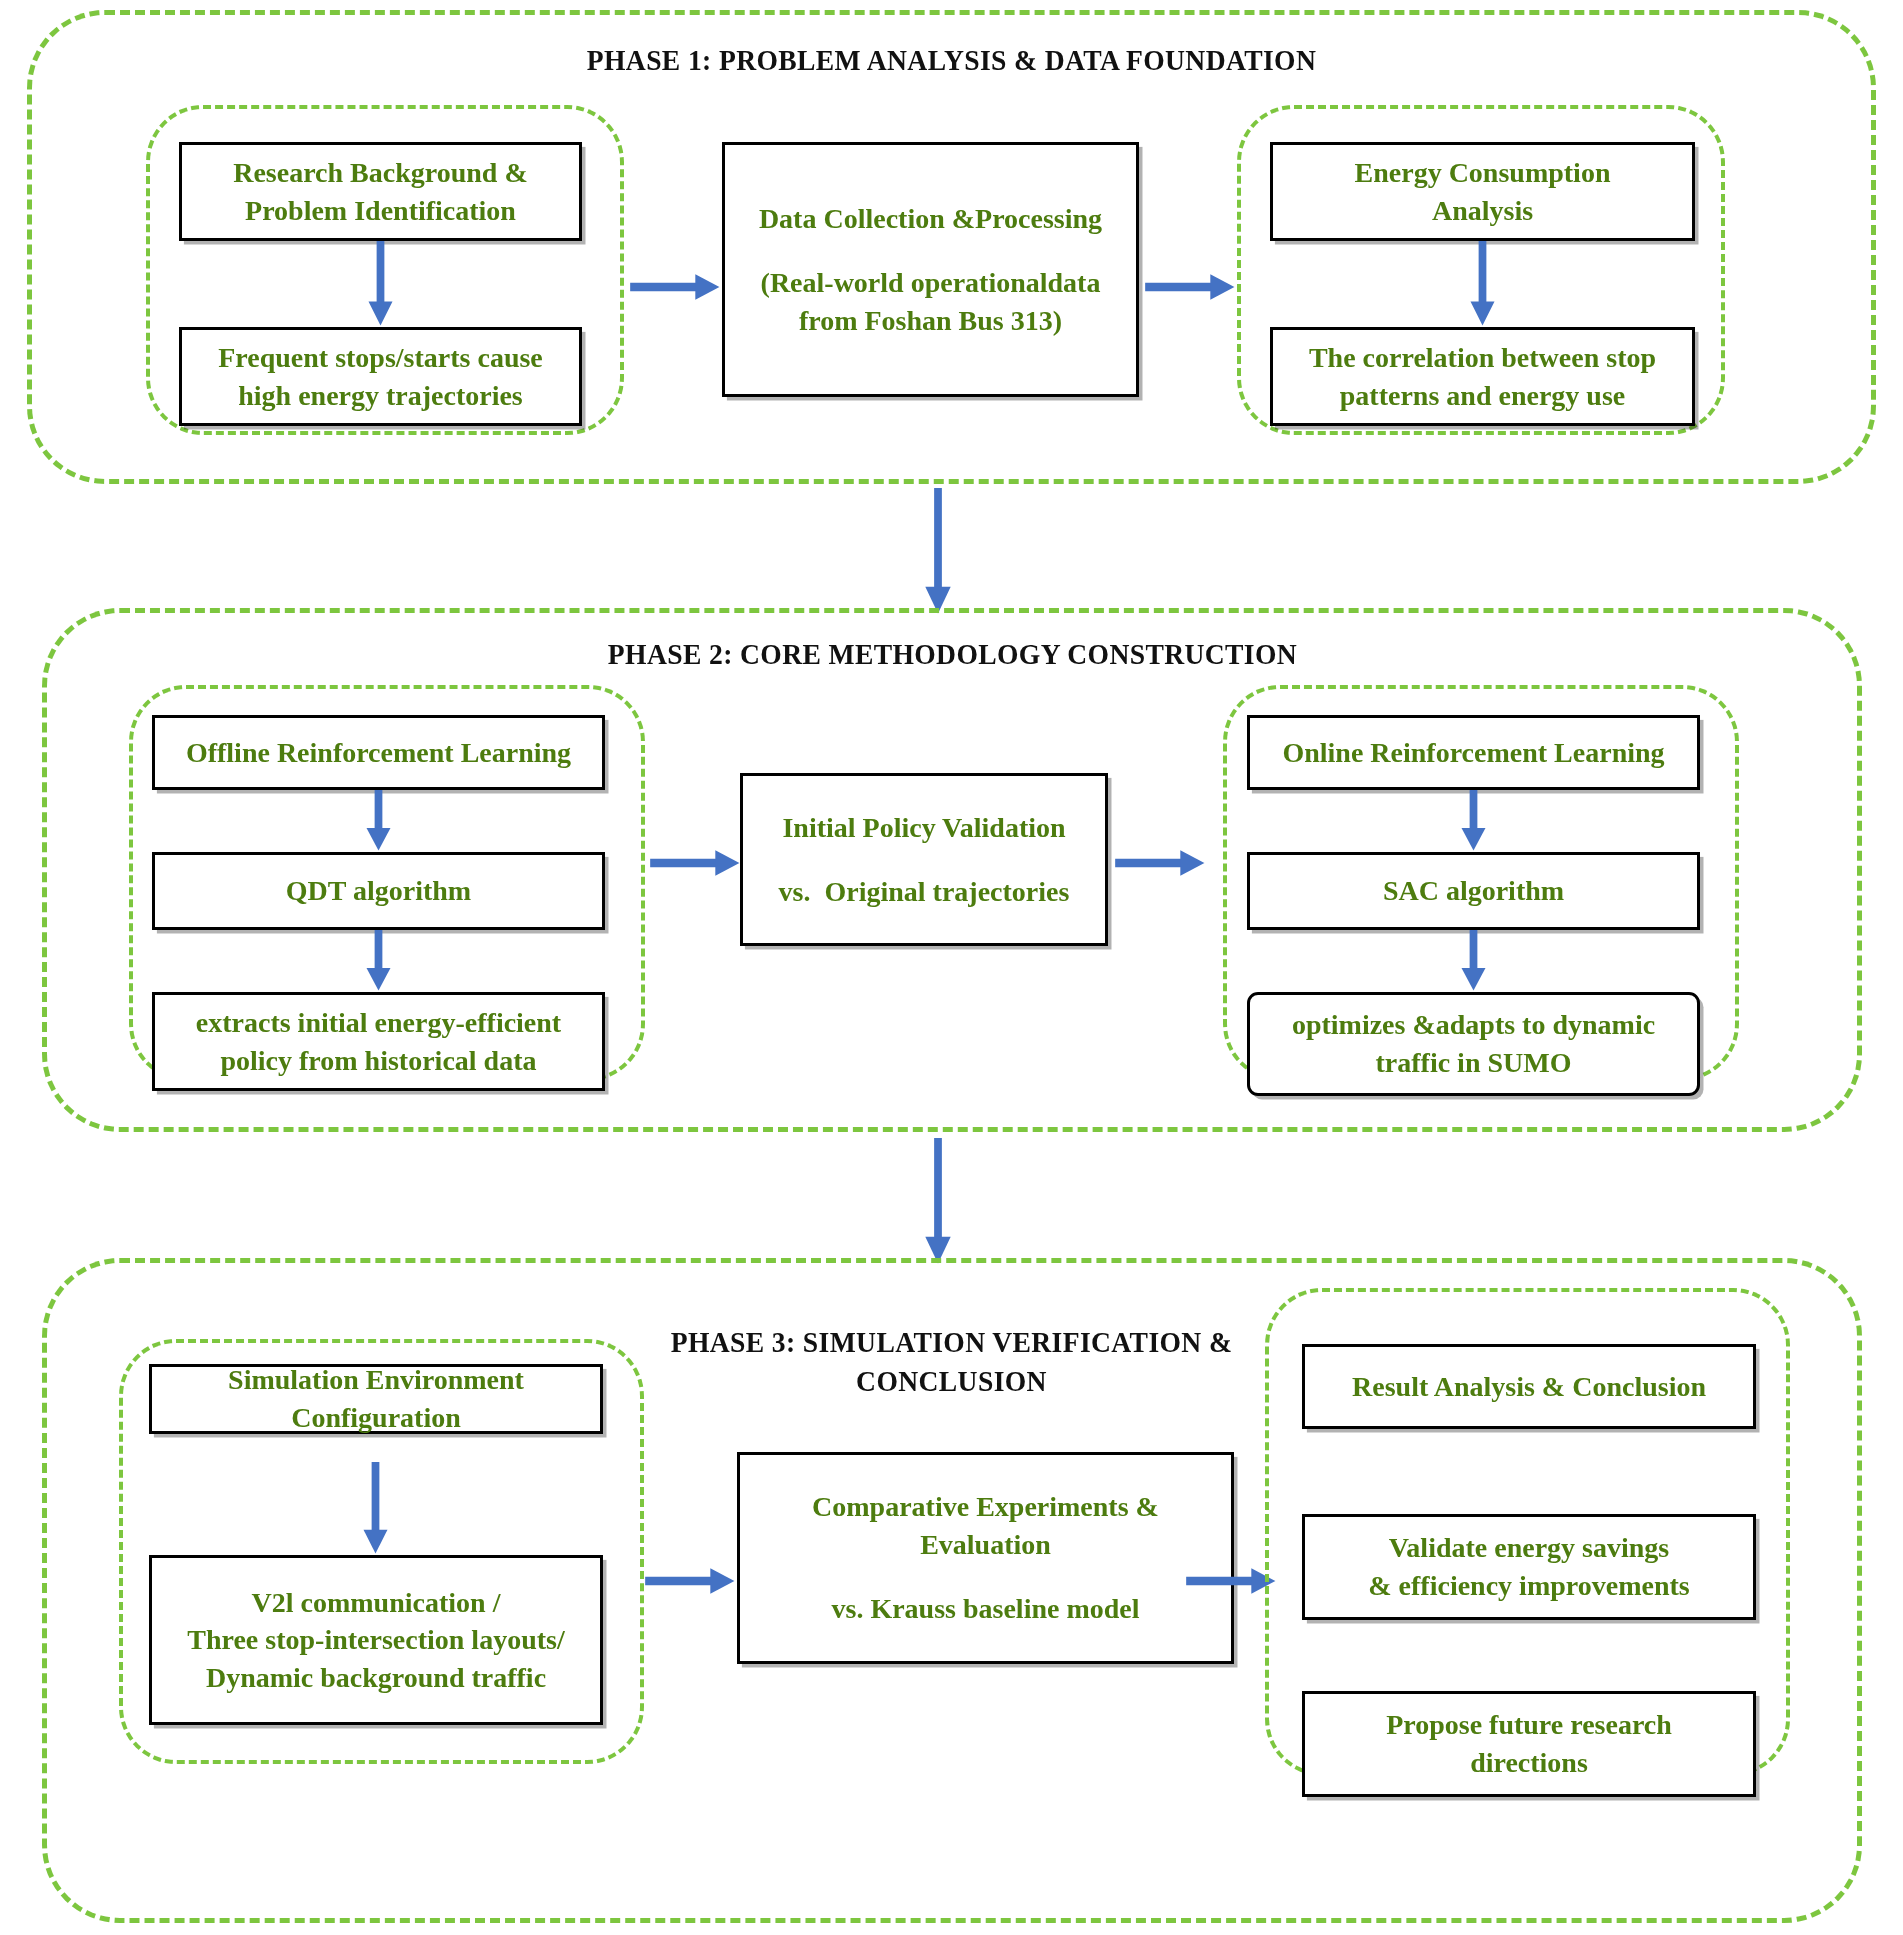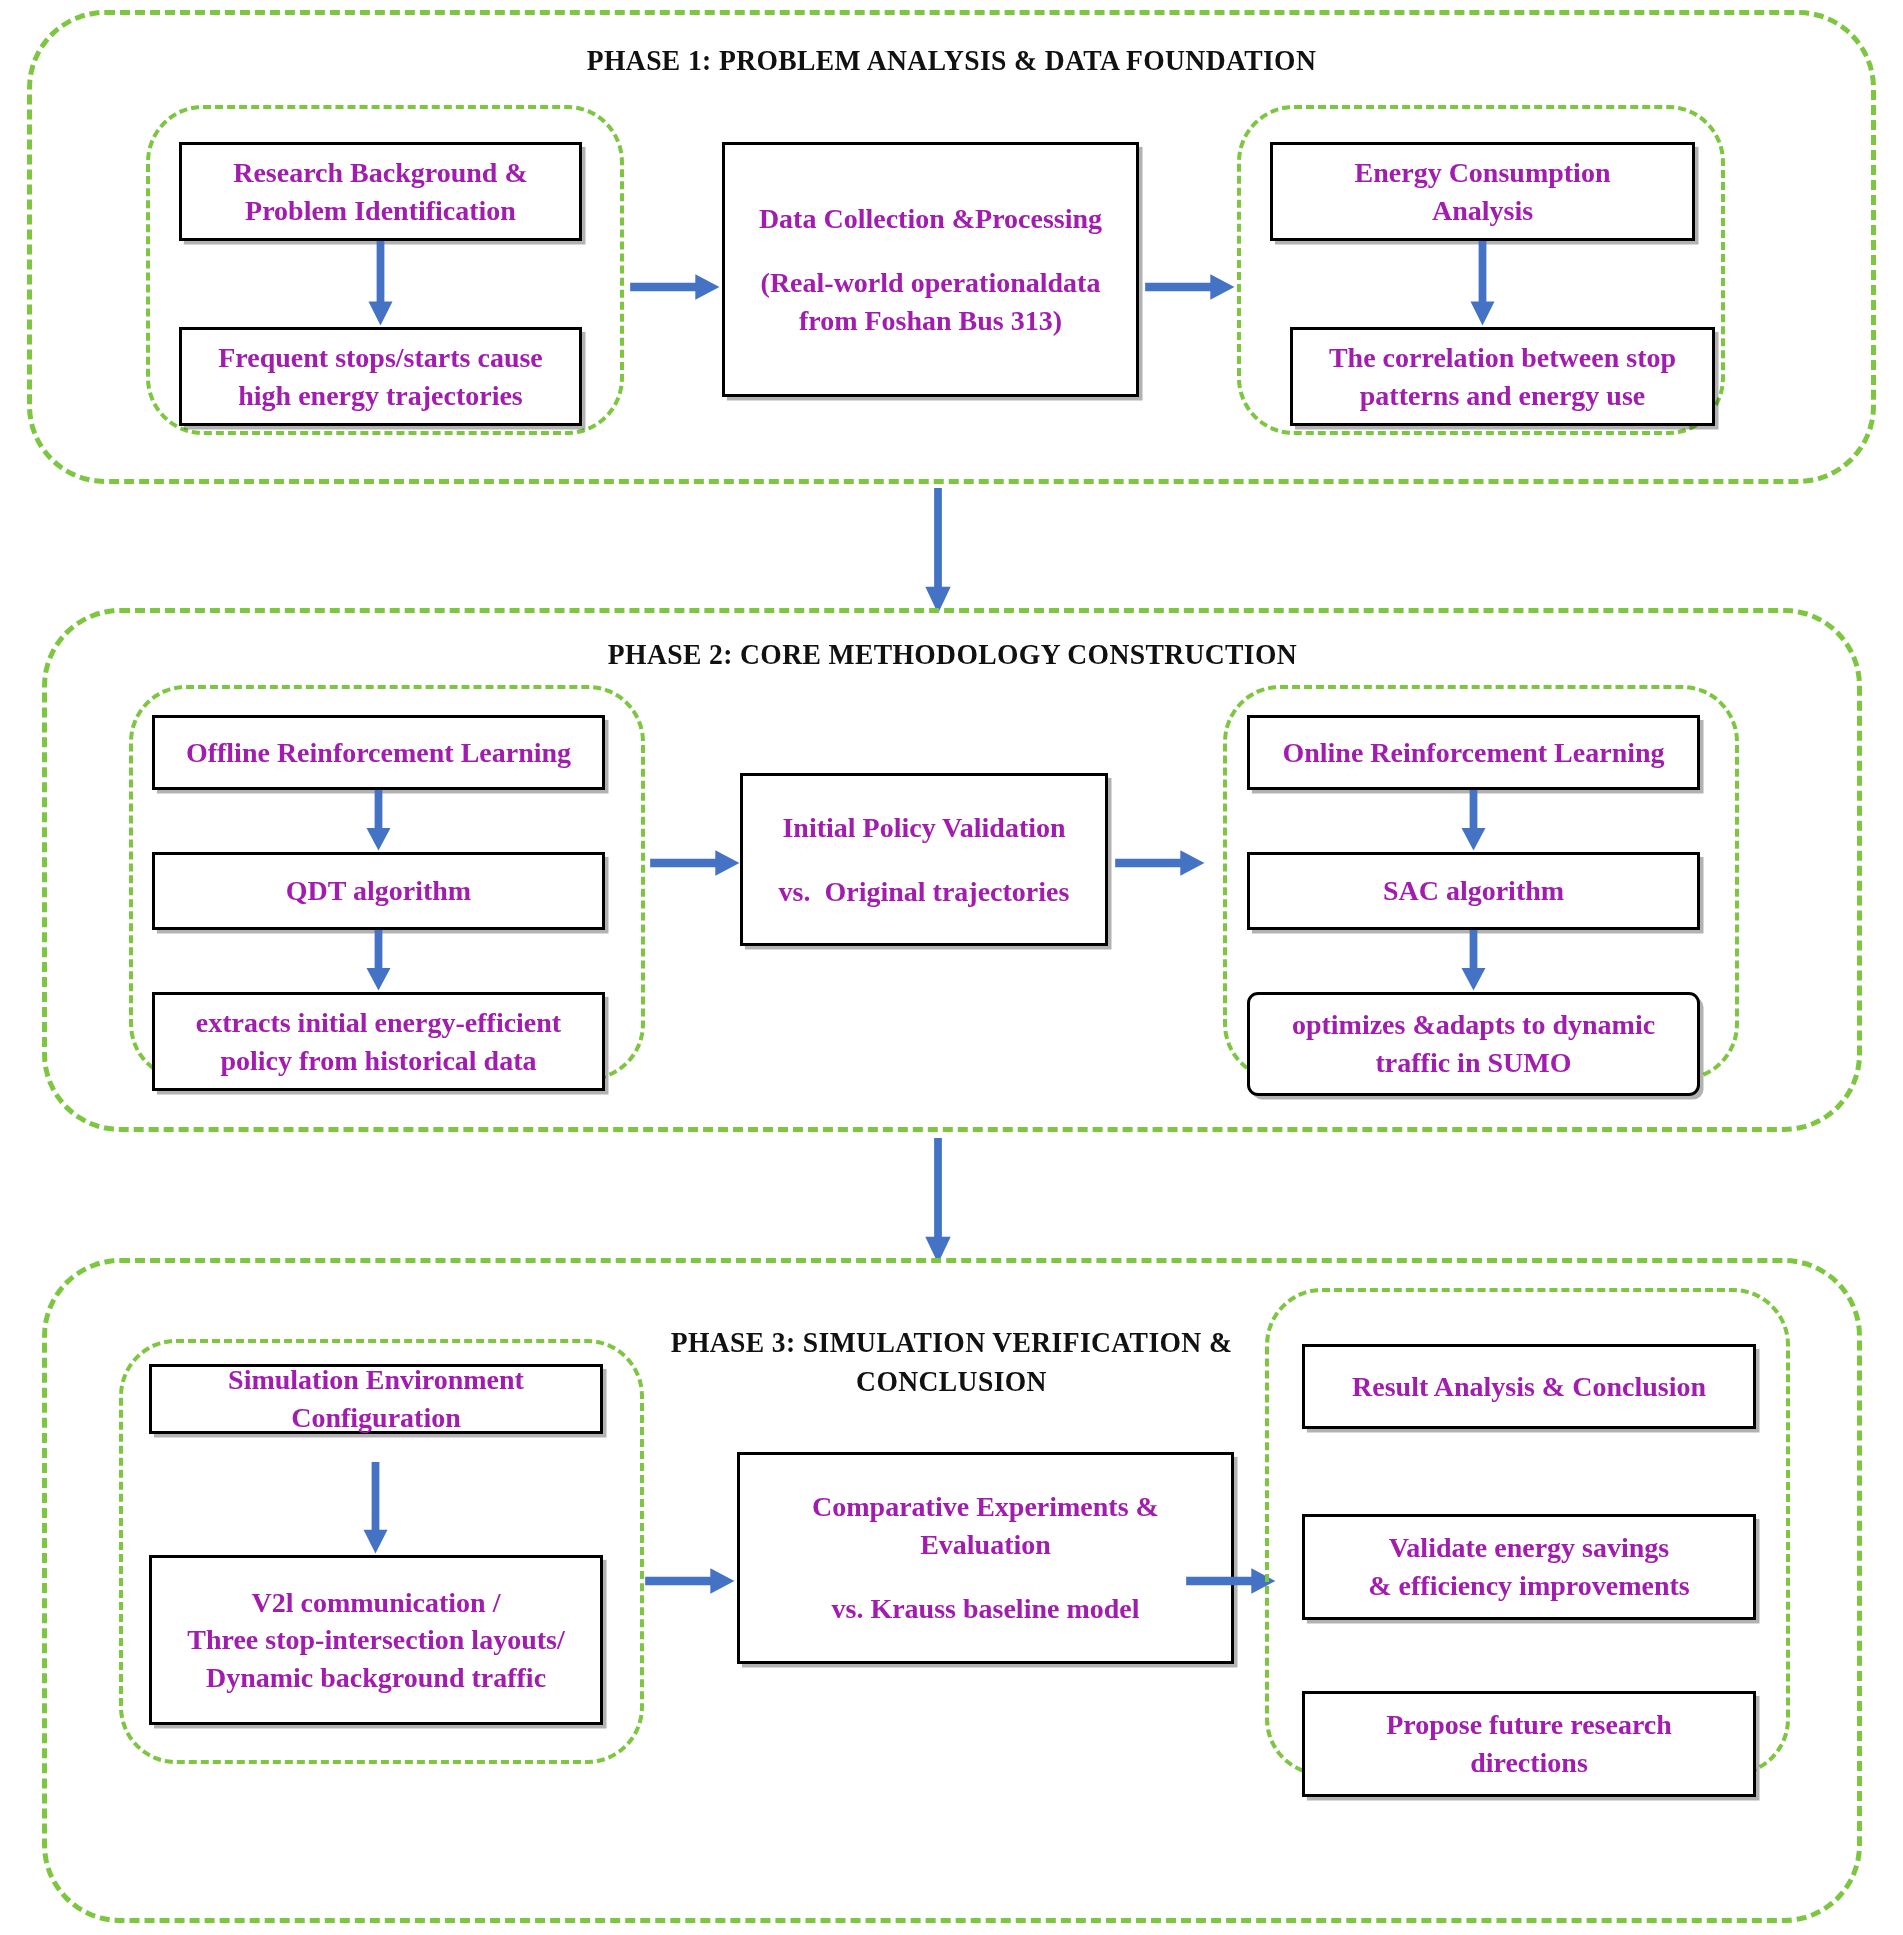--- a/index.html
+++ b/index.html
@@ -51,21 +51,21 @@
   .node {
     position: absolute;
     box-sizing: border-box;
     background: #ffffff;
     border: 3.5px solid #000000;
     display: flex;
     align-items: center;
     justify-content: center;
     text-align: center;
     font-weight: bold;
-    color: #a21caf;
+    color: #4d7c0f;
     font-size: 28px;
     line-height: 1.34;
     padding: 4.2px 10px;
     box-shadow: 4.2px 4.2px 0 -0.7px rgba(0,0,0,0.30);
   }
   .node .lines { width: 100%; }
   .node .ln { display: block; white-space: pre; }
   .node .gap { display: block; height: 0.95em; }
 
   
@@ -140,21 +140,21 @@
     </span>
   </div>
 
   <div class="arrow-v" style="left:1466px; top:241px; width:33px; height:86px;">
     <svg width="33" height="86" viewBox="0 0 46 122">
       <line x1="23" y1="0" x2="23" y2="92" stroke="#4472C4" stroke-width="11"></line>
       <polygon points="23,120 6,86 40,86" fill="#4472C4"></polygon>
     </svg>
   </div>
 
-  <div class="node" style="left:1270px; top:327px; width:425px; height:99px;margin-left:20px;">
+  <div class="node" style="left:1270px; top:327px; width:425px; height:99px;">
     <span class="lines">
       <span class="ln" style="white-space: pre-line;">The correlation between stop
 patterns and energy use</span>
     </span>
   </div>
 
   <div class="arrow-link" style="left:918px; top:488px; width:40px; height:127px;">
     <svg width="40" height="127" viewBox="0 0 56 180">
       <line x1="28" y1="0" x2="28" y2="146" stroke="#4472C4" stroke-width="11"></line>
       <polygon points="28,178 10,140 46,140" fill="#4472C4"></polygon>

